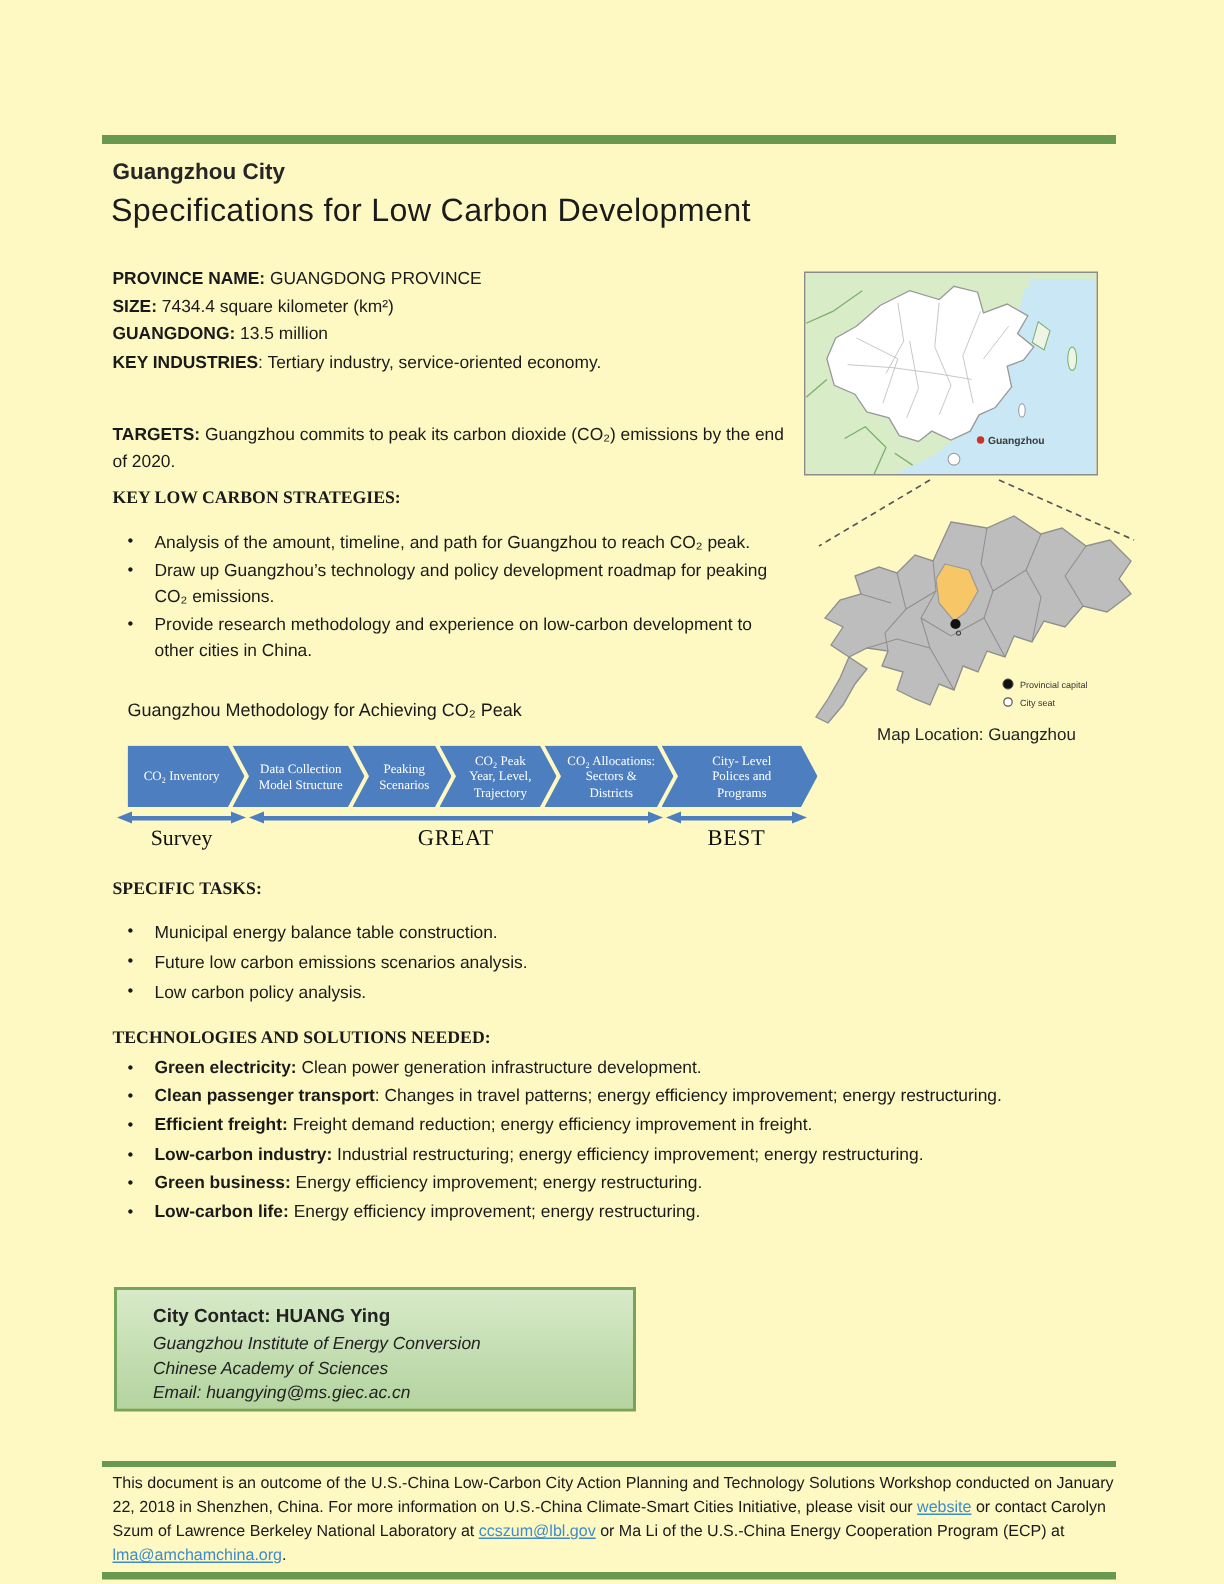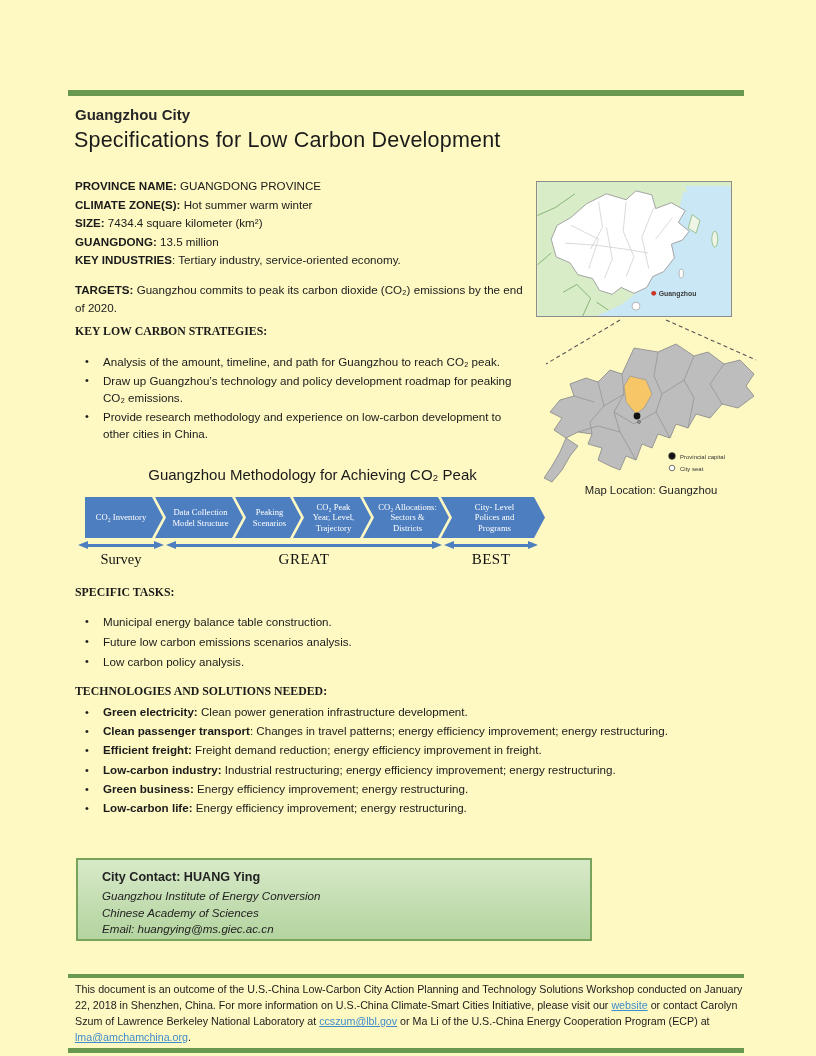--- a/index.html
+++ b/index.html
@@ -15,21 +15,21 @@
   .title-large { font-size:21.5px; font-weight:400; color:#1b1b1b; letter-spacing:0.2px; }
   .info-row { font-size:11.6px; line-height:18.6px; }
   .b { font-weight:bold; }
   .para { font-size:11.6px; line-height:18.4px; }
   .heading { font-size:11.8px; font-weight:bold;font-family:Liberation Serif, serif; }
   .blist { }
   .bitem { display:flex; font-size:11.6px; line-height:17.5px; margin-bottom:1px; }
   .bitem .dot { width:18px; flex:0 0 18px; font-size:11px; }
   .tasks .bitem { line-height:19px; }
   .tech .bitem { line-height:18.2px; }
-  .diag-title { font-size:15px; text-align:center; color:#1a1a1a; }
+  .diag-title { font-size:12px; text-align:left; color:#1a1a1a; }
   .chev-row { display:flex; height:41px; align-items:stretch; }
   .chev {
     background:#4d7ebf; color:#ffffff;
     font-family:"Liberation Serif", serif; font-size:8.6px; line-height:1.18;
     display:flex; align-items:center; justify-content:center; text-align:center;
     white-space:pre-line; padding:0 10px 0 13px;
     clip-path:polygon(11px 50%, 0 0, calc(100% - 11px) 0, 100% 50%, calc(100% - 11px) 100%, 0 100%);
     margin-left:-8px;
   }
   .chev.first {
@@ -63,21 +63,20 @@
 
 <div class="page">
 
   <div class="abs accent-bar" style="left:68px; top:90px; width:676px; height:6px;"></div>
 
   <div class="abs title-small" style="left:75px; top:106px;">Guangzhou City</div>
   <div class="abs title-large" style="left:74px; top:128px;">Specifications for Low Carbon Development</div>
 
   <div class="abs" style="left:75px; top:177px; width:450px;">
     <div class="info-row"><span class="b">PROVINCE NAME:</span><span> GUANGDONG PROVINCE</span></div>
-    <div class="info-row"><span class="b">CLIMATE ZONE(S):</span><span> Hot summer warm winter</span></div>
     <div class="info-row"><span class="b">SIZE:</span><span> 7434.4 square kilometer (km²)</span></div>
     <div class="info-row"><span class="b">GUANGDONG:</span><span> 13.5 million</span></div>
     <div class="info-row"><span class="b">KEY INDUSTRIES</span><span>: Tertiary industry, service-oriented economy.</span></div>
   </div>
 
   <div class="abs para" style="left:75px; top:281px; width:448px;">
     <span class="b">TARGETS:</span><span> Guangzhou commits to peak its carbon dioxide (CO₂) emissions by the end of 2020.</span>
   </div>
 
   <div class="abs heading" style="left:75px; top:324px;">KEY LOW CARBON STRATEGIES:</div>
@@ -164,21 +163,21 @@
     <div class="bitem">
         <span class="dot">•</span>
         <span><span class="b">Green business:</span><span> Energy efficiency improvement; energy restructuring.</span></span>
       </div>
     <div class="bitem">
         <span class="dot">•</span>
         <span><span class="b">Low-carbon life:</span><span> Energy efficiency improvement; energy restructuring.</span></span>
       </div>
   </div>
 
-  <div class="abs contact-box" style="left:76px; top:858px; width:516px; height:83px;">
+  <div class="abs contact-box" style="left:76px; top:858px; width:348px; height:83px;">
     <div class="contact-line1">City Contact: HUANG Ying</div>
     <div class="contact-line">Guangzhou Institute of Energy Conversion</div>
     <div class="contact-line">Chinese Academy of Sciences</div>
     <div class="contact-line">Email: huangying@ms.giec.ac.cn</div>
   </div>
 
   <div class="abs accent-bar" style="left:68px; top:974px; width:676px; height:4px;"></div>
   <div class="abs footer-text" style="left:75px; top:981px; width:668px;">
     <span>This document is an outcome of the U.S.-China Low-Carbon City Action Planning and Technology Solutions Workshop conducted on January 22, 2018 in Shenzhen, China. For more information on U.S.-China Climate-Smart Cities Initiative, please visit our </span><a href="#">website</a><span> or contact Carolyn Szum of Lawrence Berkeley National Laboratory at </span><a href="#">ccszum@lbl.gov</a><span> or Ma Li of the U.S.-China Energy Cooperation Program (ECP) at </span><a href="#">lma@amchamchina.org</a><span>.</span>
   </div>

